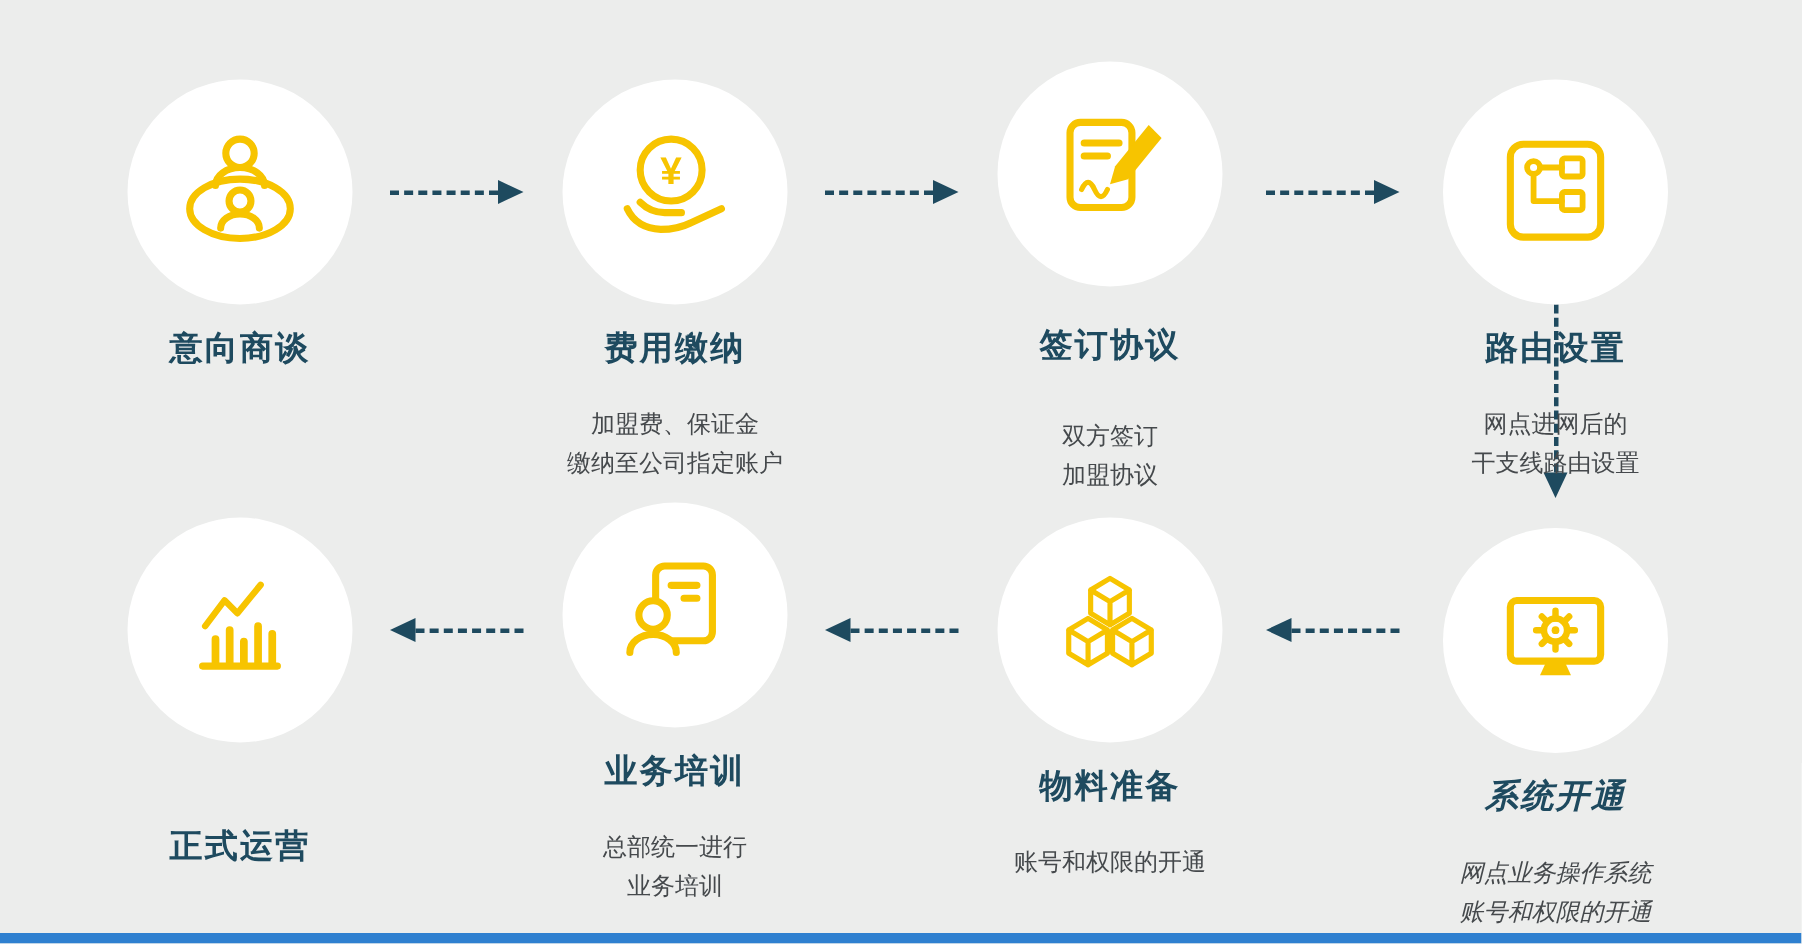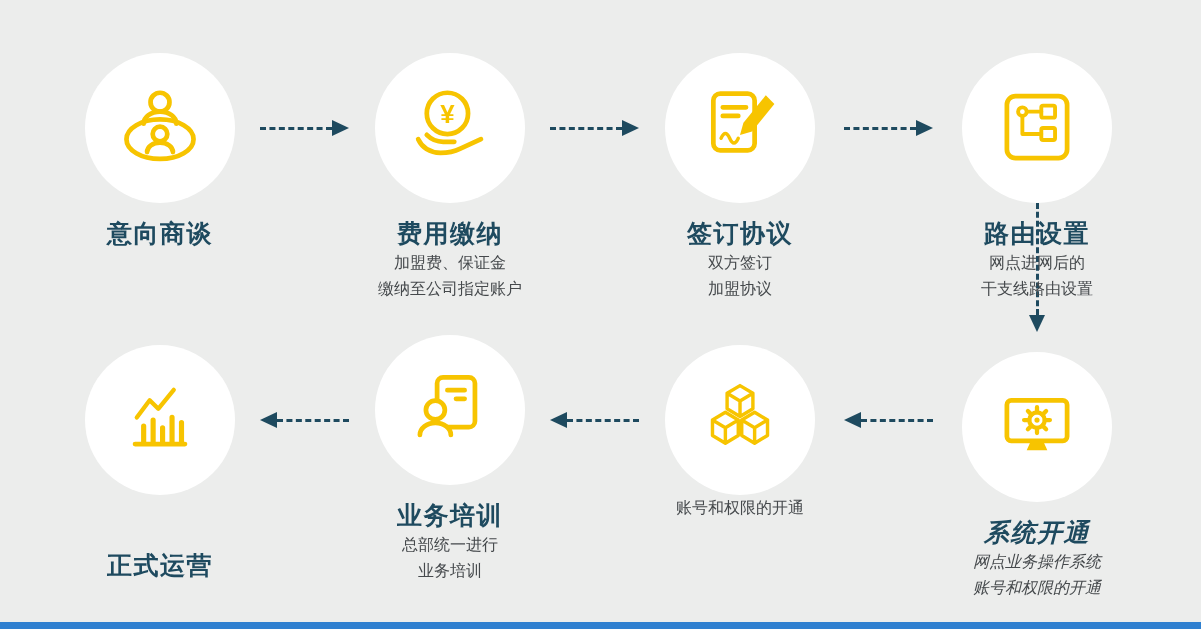--- a/index.html
+++ b/index.html
@@ -26,27 +26,27 @@
   .circle{
     width:150px;height:150px;border-radius:50%;
     background:#ffffff;
     display:flex;align-items:center;justify-content:center;
   }
   .icon{width:86px;height:86px;}
   .icon .s{fill:none;stroke:var(--yellow,#F7C400);stroke-width:5.5;stroke-linecap:round;stroke-linejoin:round;}
   .icon .f{fill:var(--yellow,#F7C400);stroke:none;}
   .title{
     margin-top:14px;
-    font-size:25px;font-weight:bold;
+    font-size:22px;font-weight:bold;
     color:var(--dark_teal,#1E4A5F);
     letter-spacing:1.5px;
     text-align:center;
   }
   .subtitle{
-    margin-top:0;
+    margin-top:24px;
     font-size:16px;line-height:26px;
     color:var(--subtitle_gray,#45494C);
     text-align:center;
     white-space:pre-line;
   }
   .arrow{
     position:absolute;height:16px;
     display:flex;align-items:center;
     z-index:1;
   }
@@ -122,21 +122,21 @@
         <text class="f" x="47" y="44" font-size="30" font-weight="bold" text-anchor="middle">¥</text>
         <path class="s" d="M13,63 q7,15 26,16 q13,0 23,-5 l24,-11"></path>
         <path class="s" d="M23,58 q8,8 19,8 h13"></path>
       </svg>
     </div>
     <div class="title">费用缴纳</div>
     <div class="subtitle">加盟费、保证金
 缴纳至公司指定账户</div>
   </div>
 
-  <div class="step" style="left:630px;top:53px;">
+  <div class="step" style="left:630px;top:41px;gap:10px;">
     <div class="circle">
       <svg class="icon" viewBox="0 0 100 100">
         <rect class="s" x="19" y="10" width="48" height="66" rx="8"></rect>
         <path class="s" d="M30,26 h27 M30,36 h18"></path>
         <path class="s" style="stroke-width:4" d="M28,62 q5,-11 10,0 q5,11 10,0"></path>
         <path class="f" d="M80,12 l10,10 L64,54 l-14,4 4,-14 z"></path>
       </svg>
     </div>
     <div class="title">签订协议</div>
     <div class="subtitle">双方签订
@@ -174,20 +174,21 @@
   </div>
 
   <div class="step" style="left:630px;top:345px;">
     <div class="circle">
       <svg class="icon" viewBox="0 0 100 100">
         <path class="s" style="stroke-width:4" d="M50,10 L65,19 V37 L50,46 L35,37 V19 Z M35,19 L50,28 L65,19 M50,28 V46"></path>
         <path class="s" style="stroke-width:4" d="M33,41 L48,50 V68 L33,77 L18,68 V50 Z M18,50 L33,59 L48,50 M33,59 V77"></path>
         <path class="s" style="stroke-width:4" d="M67,41 L82,50 V68 L67,77 L52,68 V50 Z M52,50 L67,59 L82,50 M67,59 V77"></path>
       </svg>
     </div>
+    <div class="title">物料准备</div>
     <div class="subtitle">账号和权限的开通</div>
   </div>
 
   <div class="step" style="left:340px;top:335px;justify-content:space-between;">
     <div class="circle">
       <svg class="icon" viewBox="0 0 100 100">
         <rect class="s" x="35" y="12" width="44" height="58" rx="7"></rect>
         <path class="s" d="M47,27 h20 M57,37 h10"></path>
         <circle class="s" style="fill:#ffffff" cx="33" cy="50" r="11"></circle>
         <path class="s" style="fill:#ffffff" d="M15,79 a18,14 0 0 1 36,0"></path>

